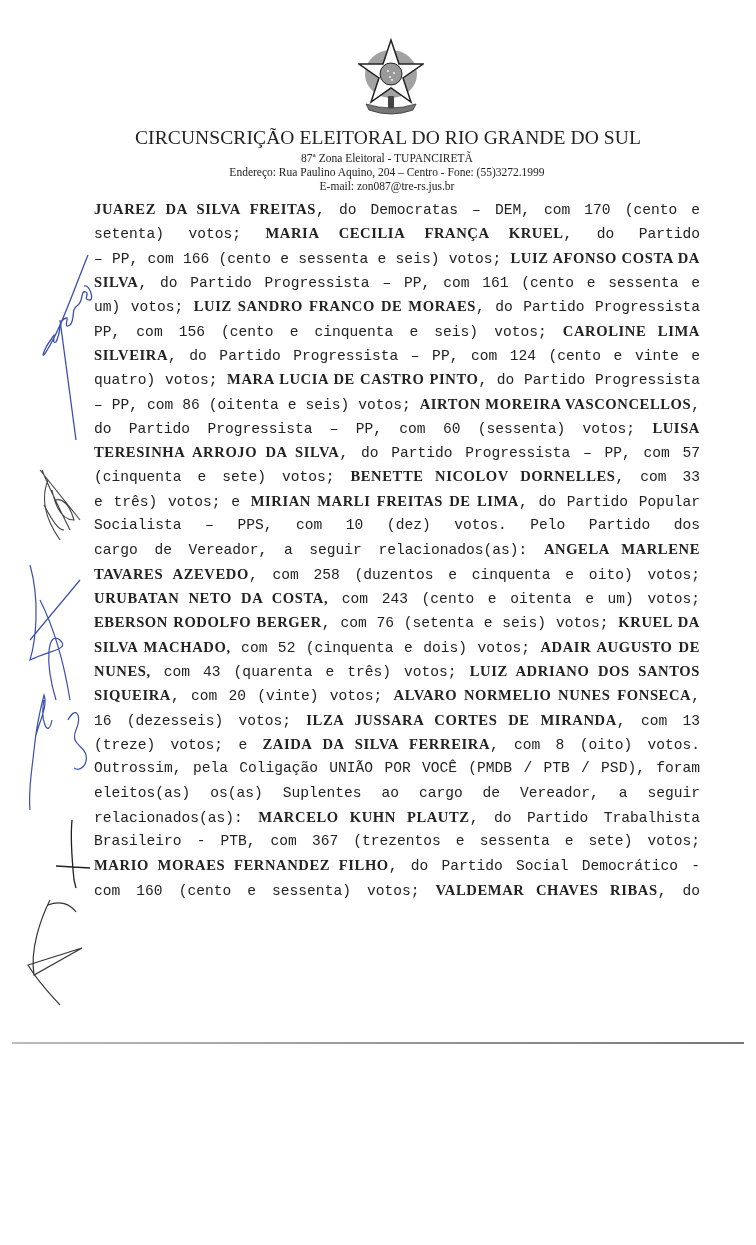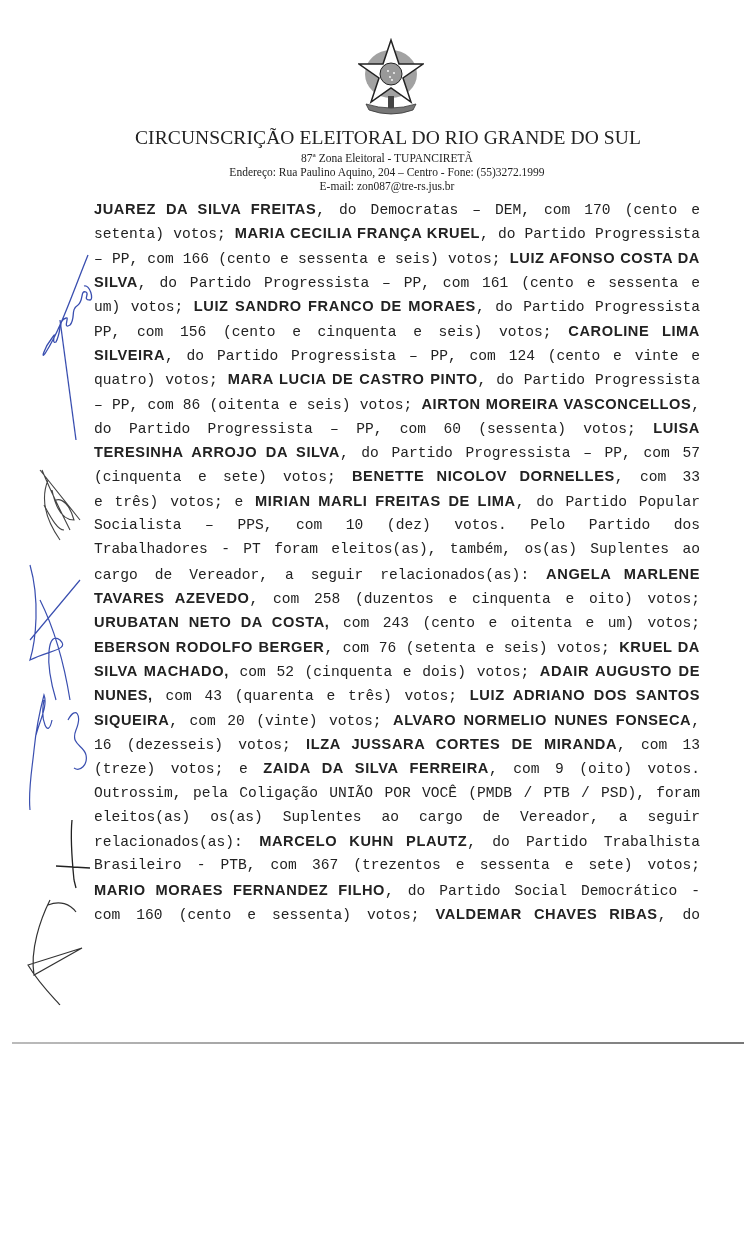--- a/index.html
+++ b/index.html
@@ -10,21 +10,21 @@
          font-family: "Liberation Serif", "DejaVu Serif", serif; }
   .hdr-title { top: 127px; font-size: 19.5px; left: 10px; letter-spacing: 0.1px; }
   .hdr-zone { top: 152px; font-size: 11.5px; left: 9px; }
   .hdr-addr { top: 166px; font-size: 11.5px; left: 9px; }
   .hdr-mail { top: 180px; font-size: 11.5px; left: 9px; }
   .body-text { position: absolute; left: 94px; top: 197px; width: 606px;
                font-family: "Liberation Mono", "DejaVu Sans Mono", monospace;
                font-size: 14.6px; color: #222; }
   .line { height: 24.32px; line-height: 24.32px; text-align: justify; text-align-last: justify;
           white-space: normal; overflow: hidden; }
-  .b { font-weight: bold; font-family: Liberation Sans, sans-serif; font-size: 14.6px; letter-spacing: 0.6px; }
+  .b { font-weight: bold; font-family: Liberation Serif, serif; font-size: 14.6px; letter-spacing: 0.6px; }
   .rule { position: absolute; left: 12px; top: 1042px; width: 732px; height: 1.5px; background: linear-gradient(90deg, #bbb, #999 50%, #777); }
   .sigs { position: absolute; left: 0; top: 0; width: 120px; height: 1245px; pointer-events: none; }
 </style>
 </head>
 <body>
 
 <div class="page">
 
   <svg class="emblem" viewBox="0 0 66 78">
     <ellipse cx="33" cy="36" rx="26" ry="24" fill="#555" opacity="0.55"></ellipse>
@@ -51,30 +51,29 @@
       <div class="line"><span>um) votos; </span><span class="b">LUIZ SANDRO FRANCO DE MORAES</span><span>, do Partido Progressista –</span></div>
       <div class="line"><span>PP, com 156 (cento e cinquenta e seis) votos; </span><span class="b">CAROLINE LIMA</span></div>
       <div class="line"><span class="b">SILVEIRA</span><span>, do Partido Progressista – PP, com 124 (cento e vinte e</span></div>
       <div class="line"><span>quatro) votos; </span><span class="b">MARA LUCIA DE CASTRO PINTO</span><span>, do Partido Progressista</span></div>
       <div class="line"><span>– PP, com 86 (oitenta e seis) votos; </span><span class="b">AIRTON MOREIRA VASCONCELLOS</span><span>,</span></div>
       <div class="line"><span>do Partido Progressista – PP, com 60 (sessenta) votos; </span><span class="b">LUISA</span></div>
       <div class="line"><span class="b">TERESINHA ARROJO DA SILVA</span><span>, do Partido Progressista – PP, com 57</span></div>
       <div class="line"><span>(cinquenta e sete) votos; </span><span class="b">BENETTE NICOLOV DORNELLES</span><span>, com 33 (trinta</span></div>
       <div class="line"><span>e três) votos; e </span><span class="b">MIRIAN MARLI FREITAS DE LIMA</span><span>, do Partido Popular</span></div>
       <div class="line"><span>Socialista – PPS, com 10 (dez) votos. Pelo Partido dos</span></div>
-      <div class="line"><span>Trabalhadores - PT foram eleitos(as), também, os(as) Suplentes ao</span></div>
       <div class="line"><span>cargo de Vereador, a seguir relacionados(as): </span><span class="b">ANGELA MARLENE</span></div>
       <div class="line"><span class="b">TAVARES AZEVEDO</span><span>, com 258 (duzentos e cinquenta e oito) votos; </span></div>
       <div class="line"><span class="b">URUBATAN NETO DA COSTA,</span><span> com 243 (cento e oitenta e um) votos; </span></div>
       <div class="line"><span class="b">EBERSON RODOLFO BERGER</span><span>, com 76 (setenta e seis) votos; </span><span class="b">KRUEL DA</span></div>
       <div class="line"><span class="b">SILVA MACHADO,</span><span> com 52 (cinquenta e dois) votos; </span><span class="b">ADAIR AUGUSTO DE</span></div>
       <div class="line"><span class="b">NUNES,</span><span> com 43 (quarenta e três) votos; </span><span class="b">LUIZ ADRIANO DOS SANTOS</span></div>
       <div class="line"><span class="b">SIQUEIRA</span><span>, com 20 (vinte) votos; </span><span class="b">ALVARO NORMELIO NUNES FONSECA</span><span>, com</span></div>
       <div class="line"><span>16 (dezesseis) votos; </span><span class="b">ILZA JUSSARA CORTES DE MIRANDA</span><span>, com 13</span></div>
-      <div class="line"><span>(treze) votos; e </span><span class="b">ZAIDA DA SILVA FERREIRA</span><span>, com 9 (oito) votos.</span></div>
+      <div class="line"><span>(treze) votos; e </span><span class="b">ZAIDA DA SILVA FERREIRA</span><span>, com 8 (oito) votos.</span></div>
       <div class="line"><span>Outrossim, pela Coligação UNIÃO POR VOCÊ (PMDB / PTB / PSD), foram</span></div>
       <div class="line"><span>eleitos(as) os(as) Suplentes ao cargo de Vereador, a seguir</span></div>
       <div class="line"><span>relacionados(as): </span><span class="b">MARCELO KUHN PLAUTZ</span><span>, do Partido Trabalhista</span></div>
       <div class="line"><span>Brasileiro - PTB, com 367 (trezentos e sessenta e sete) votos;</span></div>
       <div class="line"><span class="b">MARIO MORAES FERNANDEZ FILHO</span><span>, do Partido Social Democrático - PSD,</span></div>
       <div class="line"><span>com 160 (cento e sessenta) votos; </span><span class="b">VALDEMAR CHAVES RIBAS</span><span>, do</span></div>
     </div>
 
   <div class="rule"></div>
 

